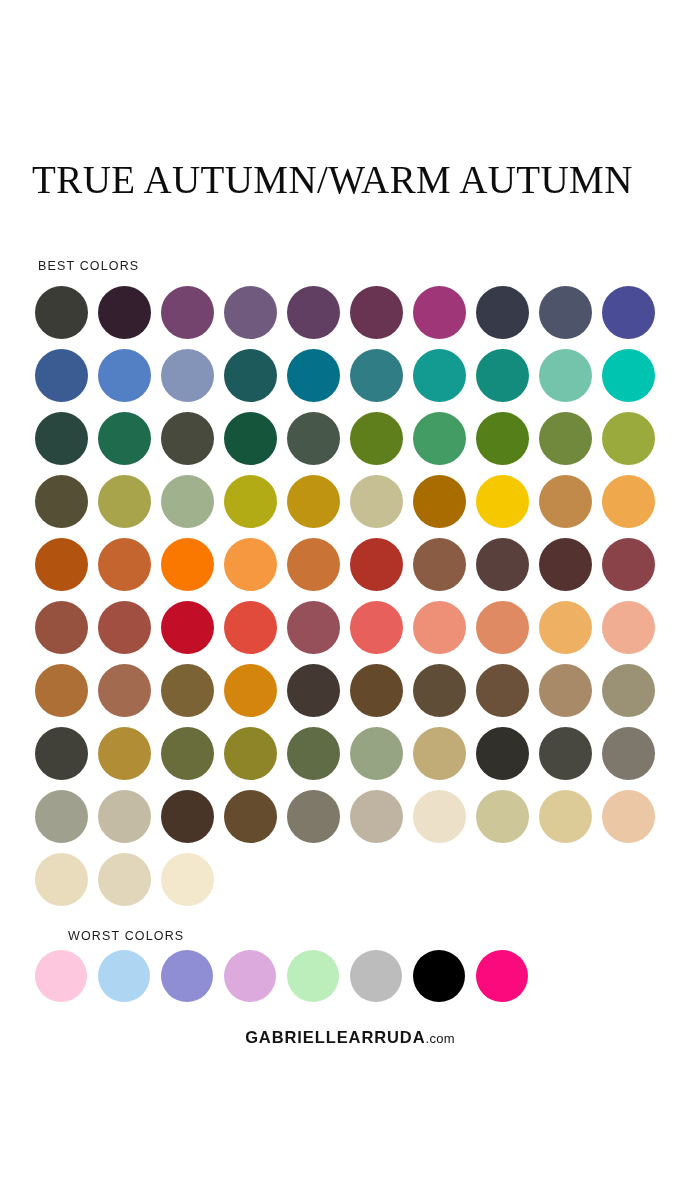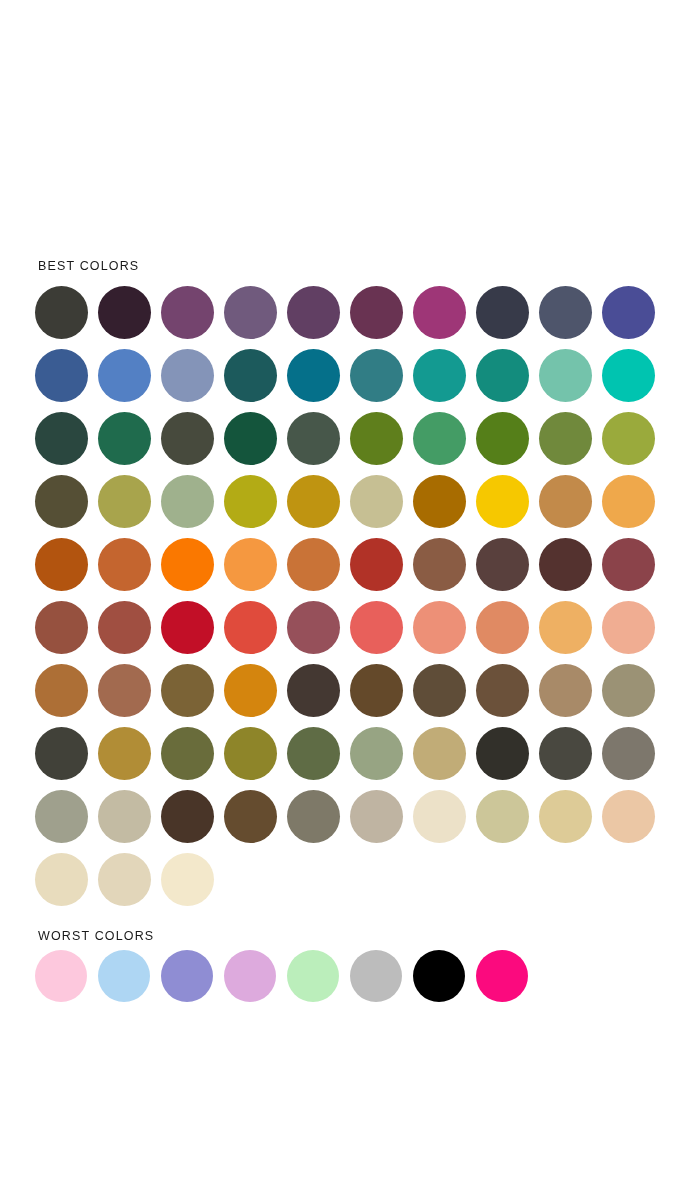--- a/index.html
+++ b/index.html
@@ -54,21 +54,21 @@
   .section-label {
     position: absolute;
     left: 38px;
     font-family: "Liberation Sans", sans-serif;
     font-size: 12.5px;
     letter-spacing: 1.15px;
     font-weight: 400;
     color: #1a1a1a;
   }
   .label-best  { top: 259px; }
-  .label-worst { top: 929px; }
+  .label-worst { top: 929px; margin-left: 30px; }
 
   
   .grid {
     position: absolute;
     display: flex;
     flex-direction: column;
     gap: 10px;
   }
   .grid-best  { left: 35px; top: 286px; }
   .grid-worst { left: 35px; top: 950px; }
@@ -109,20 +109,21 @@
     letter-spacing: 0.3px;
     color: #141414;
   }
 </style>
 </head>
 <body>
 
 <div class="page">
 
   <div class="header">
+    <h1 class="title">TRUE AUTUMN/WARM AUTUMN</h1>
   </div>
 
   <div class="section-label label-best">BEST COLORS</div>
   <div class="grid grid-best">
       <div class="row">
         <div class="swatch" style="background: rgb(60, 60, 54);"></div>
         <div class="swatch" style="background: rgb(52, 31, 46);"></div>
         <div class="swatch" style="background: rgb(116, 68, 110);"></div>
         <div class="swatch" style="background: rgb(112, 90, 125);"></div>
         <div class="swatch" style="background: rgb(97, 63, 99);"></div>
@@ -242,14 +243,17 @@
         <div class="swatch" style="background: rgb(174, 214, 243);"></div>
         <div class="swatch" style="background: rgb(143, 141, 211);"></div>
         <div class="swatch" style="background: rgb(221, 170, 221);"></div>
         <div class="swatch" style="background: rgb(187, 238, 187);"></div>
         <div class="swatch" style="background: rgb(188, 188, 188);"></div>
         <div class="swatch" style="background: rgb(0, 0, 0);"></div>
         <div class="swatch" style="background: rgb(251, 10, 126);"></div>
       </div>
     </div>
 
+  <div class="footer">
+    <span class="footer-brand">GABRIELLEARRUDA</span><span class="footer-tld">.com</span>
+  </div>
 
 </div>
 
 </body></html>

